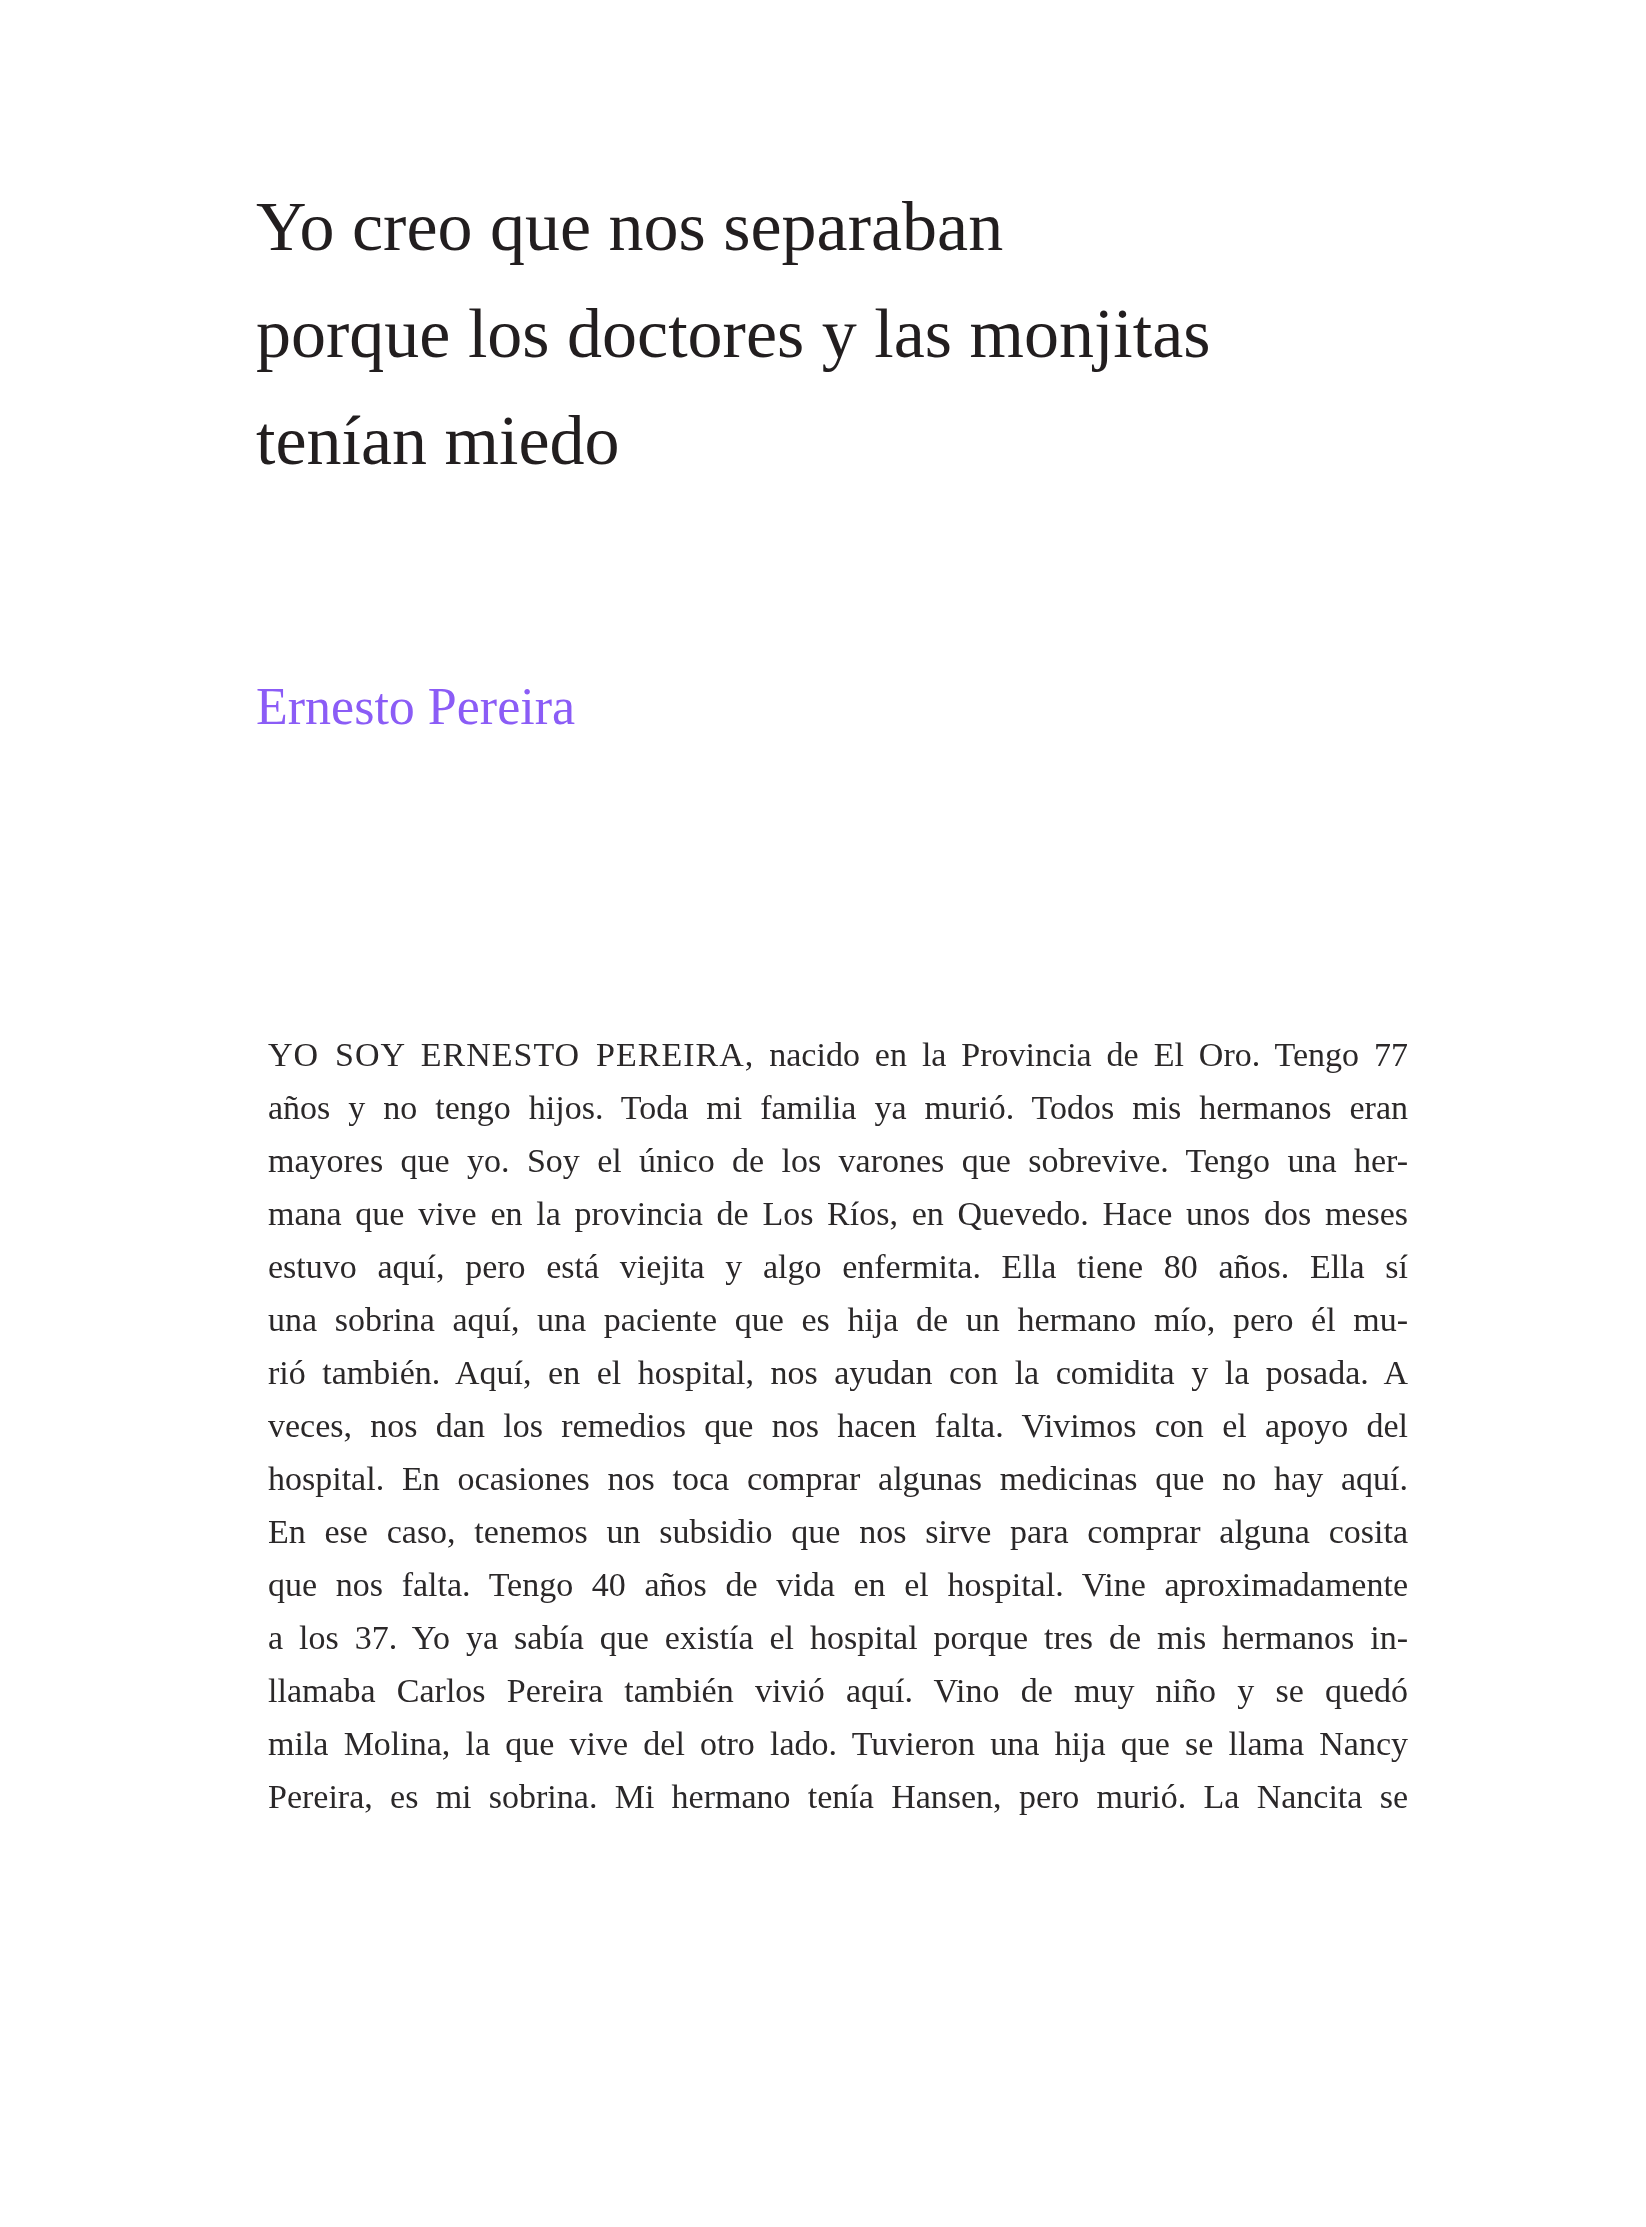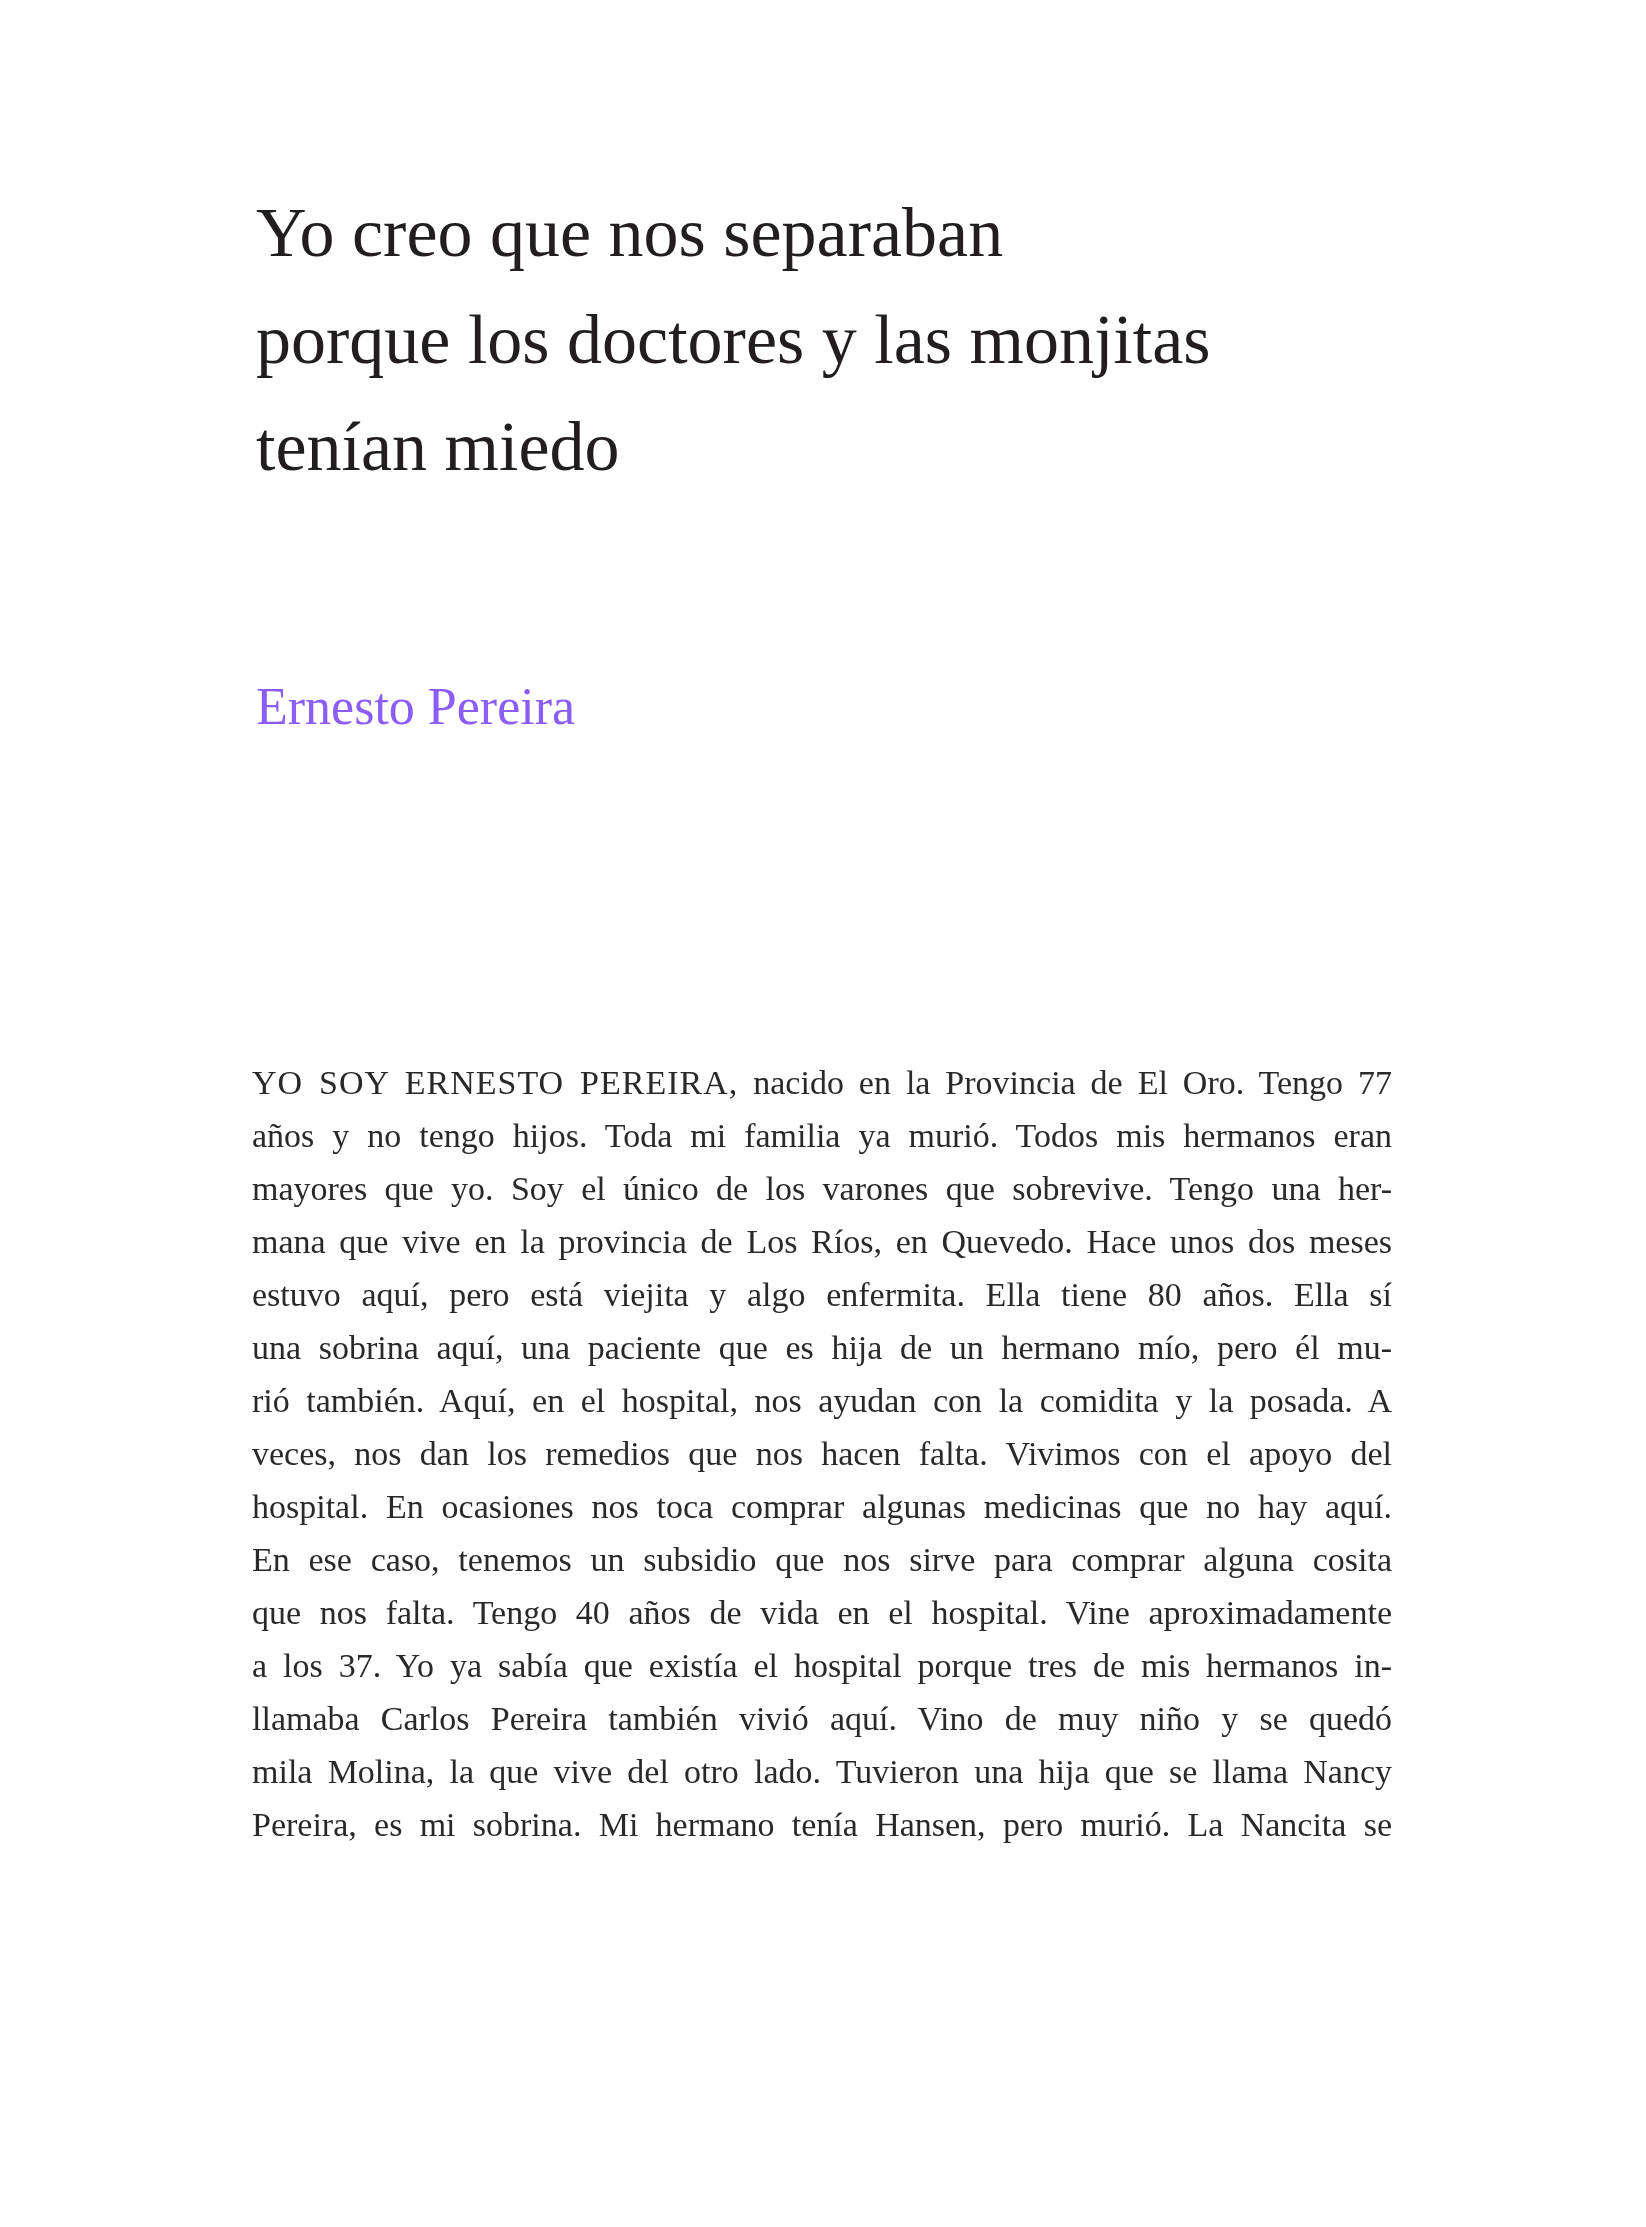--- a/index.html
+++ b/index.html
@@ -11,21 +11,21 @@
     position: relative;
     width: 1646px;
     height: 2227px;
     background: #ffffff;
     overflow: hidden;
     font-family: "Liberation Serif", serif;
   }
   .title {
     position: absolute;
     left: 256px;
-    top: 179px;
+    top: 173px;
     margin: 0;
     font-size: 70px;
     line-height: 107px;
     font-weight: 400;
     color: #221e1f;
     letter-spacing: 0px;
   }
   .title-line {
     display: block;
     white-space: nowrap;
@@ -35,27 +35,26 @@
     left: 256px;
     top: 676px;
     font-size: 52px;
     line-height: 61px;
     font-weight: 400;
     color: #8b5cf6;
     white-space: nowrap;
   }
   .body-text {
     position: absolute;
-    left: 252px;
+    left: 268px;
     top: 1028px;
     width: 1140px;
     font-size: 34px;
     line-height: 53px;
     color: #2b2829;
-    margin-top: 28px;
   }
   .body-line {
     text-align: justify;
     text-align-last: justify;
   }
   .lead {
     letter-spacing: 1px;
   }
 </style>
 </head>

